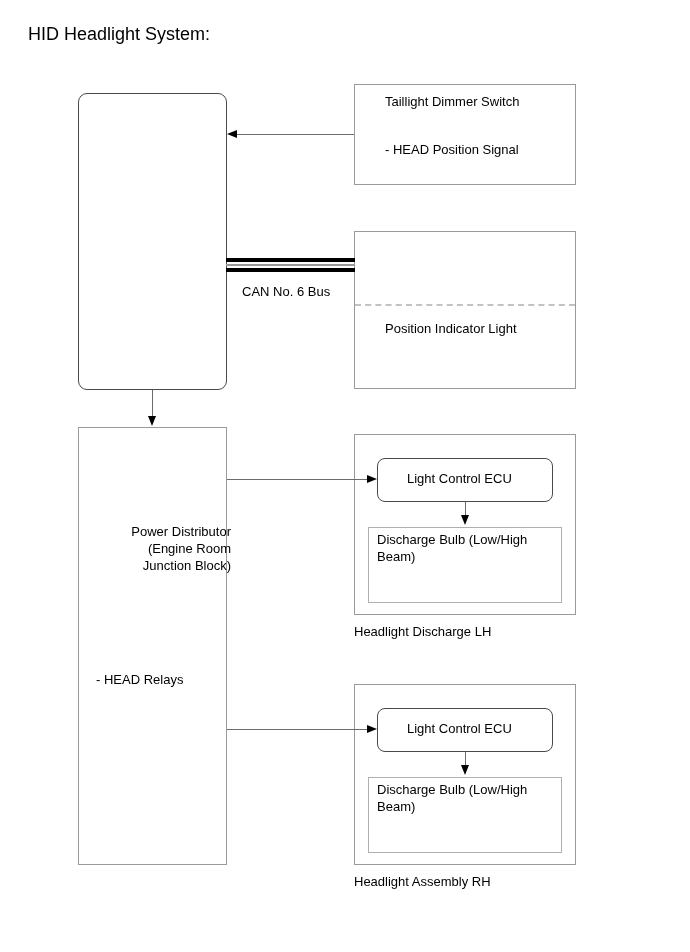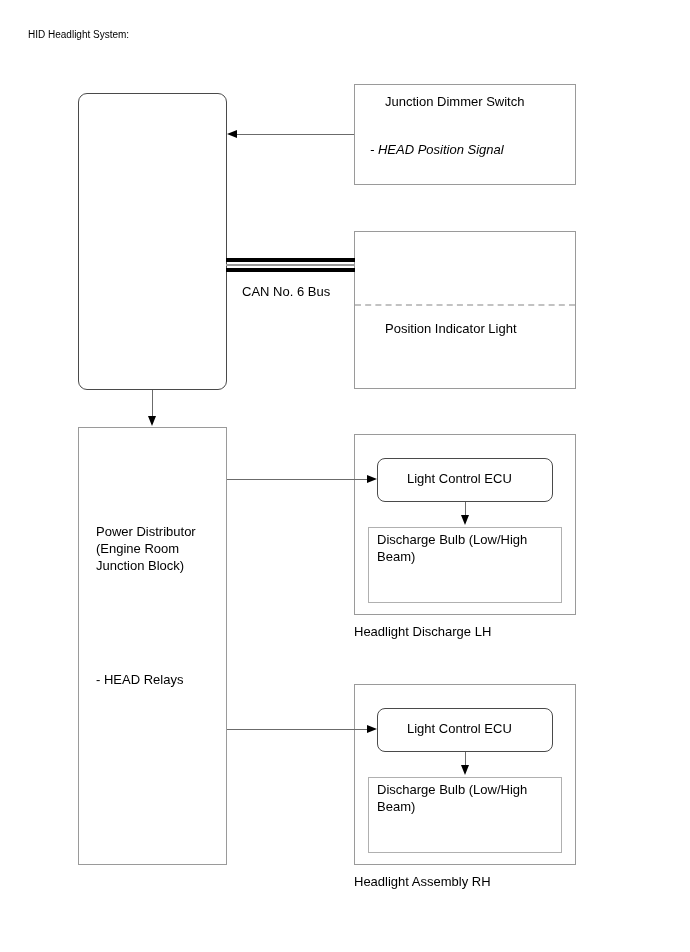--- a/index.html
+++ b/index.html
@@ -20,21 +20,21 @@
     overflow: hidden;
   }
   .txt {
     position: absolute;
     font-size: 13px;
     line-height: 17px;
     color: #000;
     white-space: pre-line;
   }
   .title {
-    font-size: 10px;
+    font-size: 18px;
   }
   
   .box {
     position: absolute;
     box-sizing: border-box;
     background: #ffffff;
   }
   .box-sharp {
     border: 1px solid #9a9a9a;
   }
@@ -113,42 +113,42 @@
 </head>
 <body>
 
 <div id="canvas">
 
   <div class="txt title" style="left:28px; top:26px;">HID Headlight System:</div>
 
   <div class="box box-round" style="left:78px; top:93px; width:149px; height:297px;"></div>
 
   <div class="box box-sharp" style="left:354px; top:84px; width:222px; height:101px;"></div>
-  <div class="txt" style="left:385px; top:93px;">Junction Dimmer Switch</div>
-  <div class="txt" style="left:370px; top:141px;font-style:italic;">- HEAD Position Signal</div>
+  <div class="txt" style="left:385px; top:93px;">Taillight Dimmer Switch</div>
+  <div class="txt" style="left:385px; top:141px;">- HEAD Position Signal</div>
 
   <div class="hline" style="left:237px; top:134px; width:117px;"></div>
   <div class="arrow-left" style="left:227px; top:130px;"></div>
 
   <div class="box box-sharp" style="left:354px; top:231px; width:222px; height:158px;"></div>
   <div class="dashed-div" style="left:355px; top:304px; width:220px;"></div>
   <div class="txt" style="left:385px; top:320px;">Position Indicator Light</div>
 
   <div class="bus" style="left:226px; top:258px; width:129px; height:14px;">
     <div class="bus-rail" style="top:0px;"></div>
     <div class="bus-core" style="top:6px;"></div>
     <div class="bus-rail" style="top:10px;"></div>
   </div>
   <div class="txt" style="left:242px; top:283px;">CAN No. 6 Bus</div>
 
   <div class="vline" style="left:152px; top:390px; height:28px;"></div>
   <div class="arrow-down" style="left:148px; top:416px;"></div>
 
   <div class="box box-sharp" style="left:78px; top:427px; width:149px; height:438px;"></div>
-  <div class="txt" style="left:96px; top:523px; width:135px;">Power Distributor
+  <div class="txt" style="left:96px; top:523px; width:135px;text-align:right;">Power Distributor
 (Engine Room
 Junction Block)</div>
   <div class="txt" style="left:96px; top:671px;">- HEAD Relays</div>
 
   <div class="box box-sharp" style="left:354px; top:434px; width:222px; height:181px;"></div>
 
   <div class="box box-round-sm" style="left:377px; top:458px; width:176px; height:44px;"></div>
   <div class="txt" style="left:407px; top:470px;">Light Control ECU</div>
 
   <div class="box box-inner" style="left:368px; top:527px; width:194px; height:76px;"></div>

